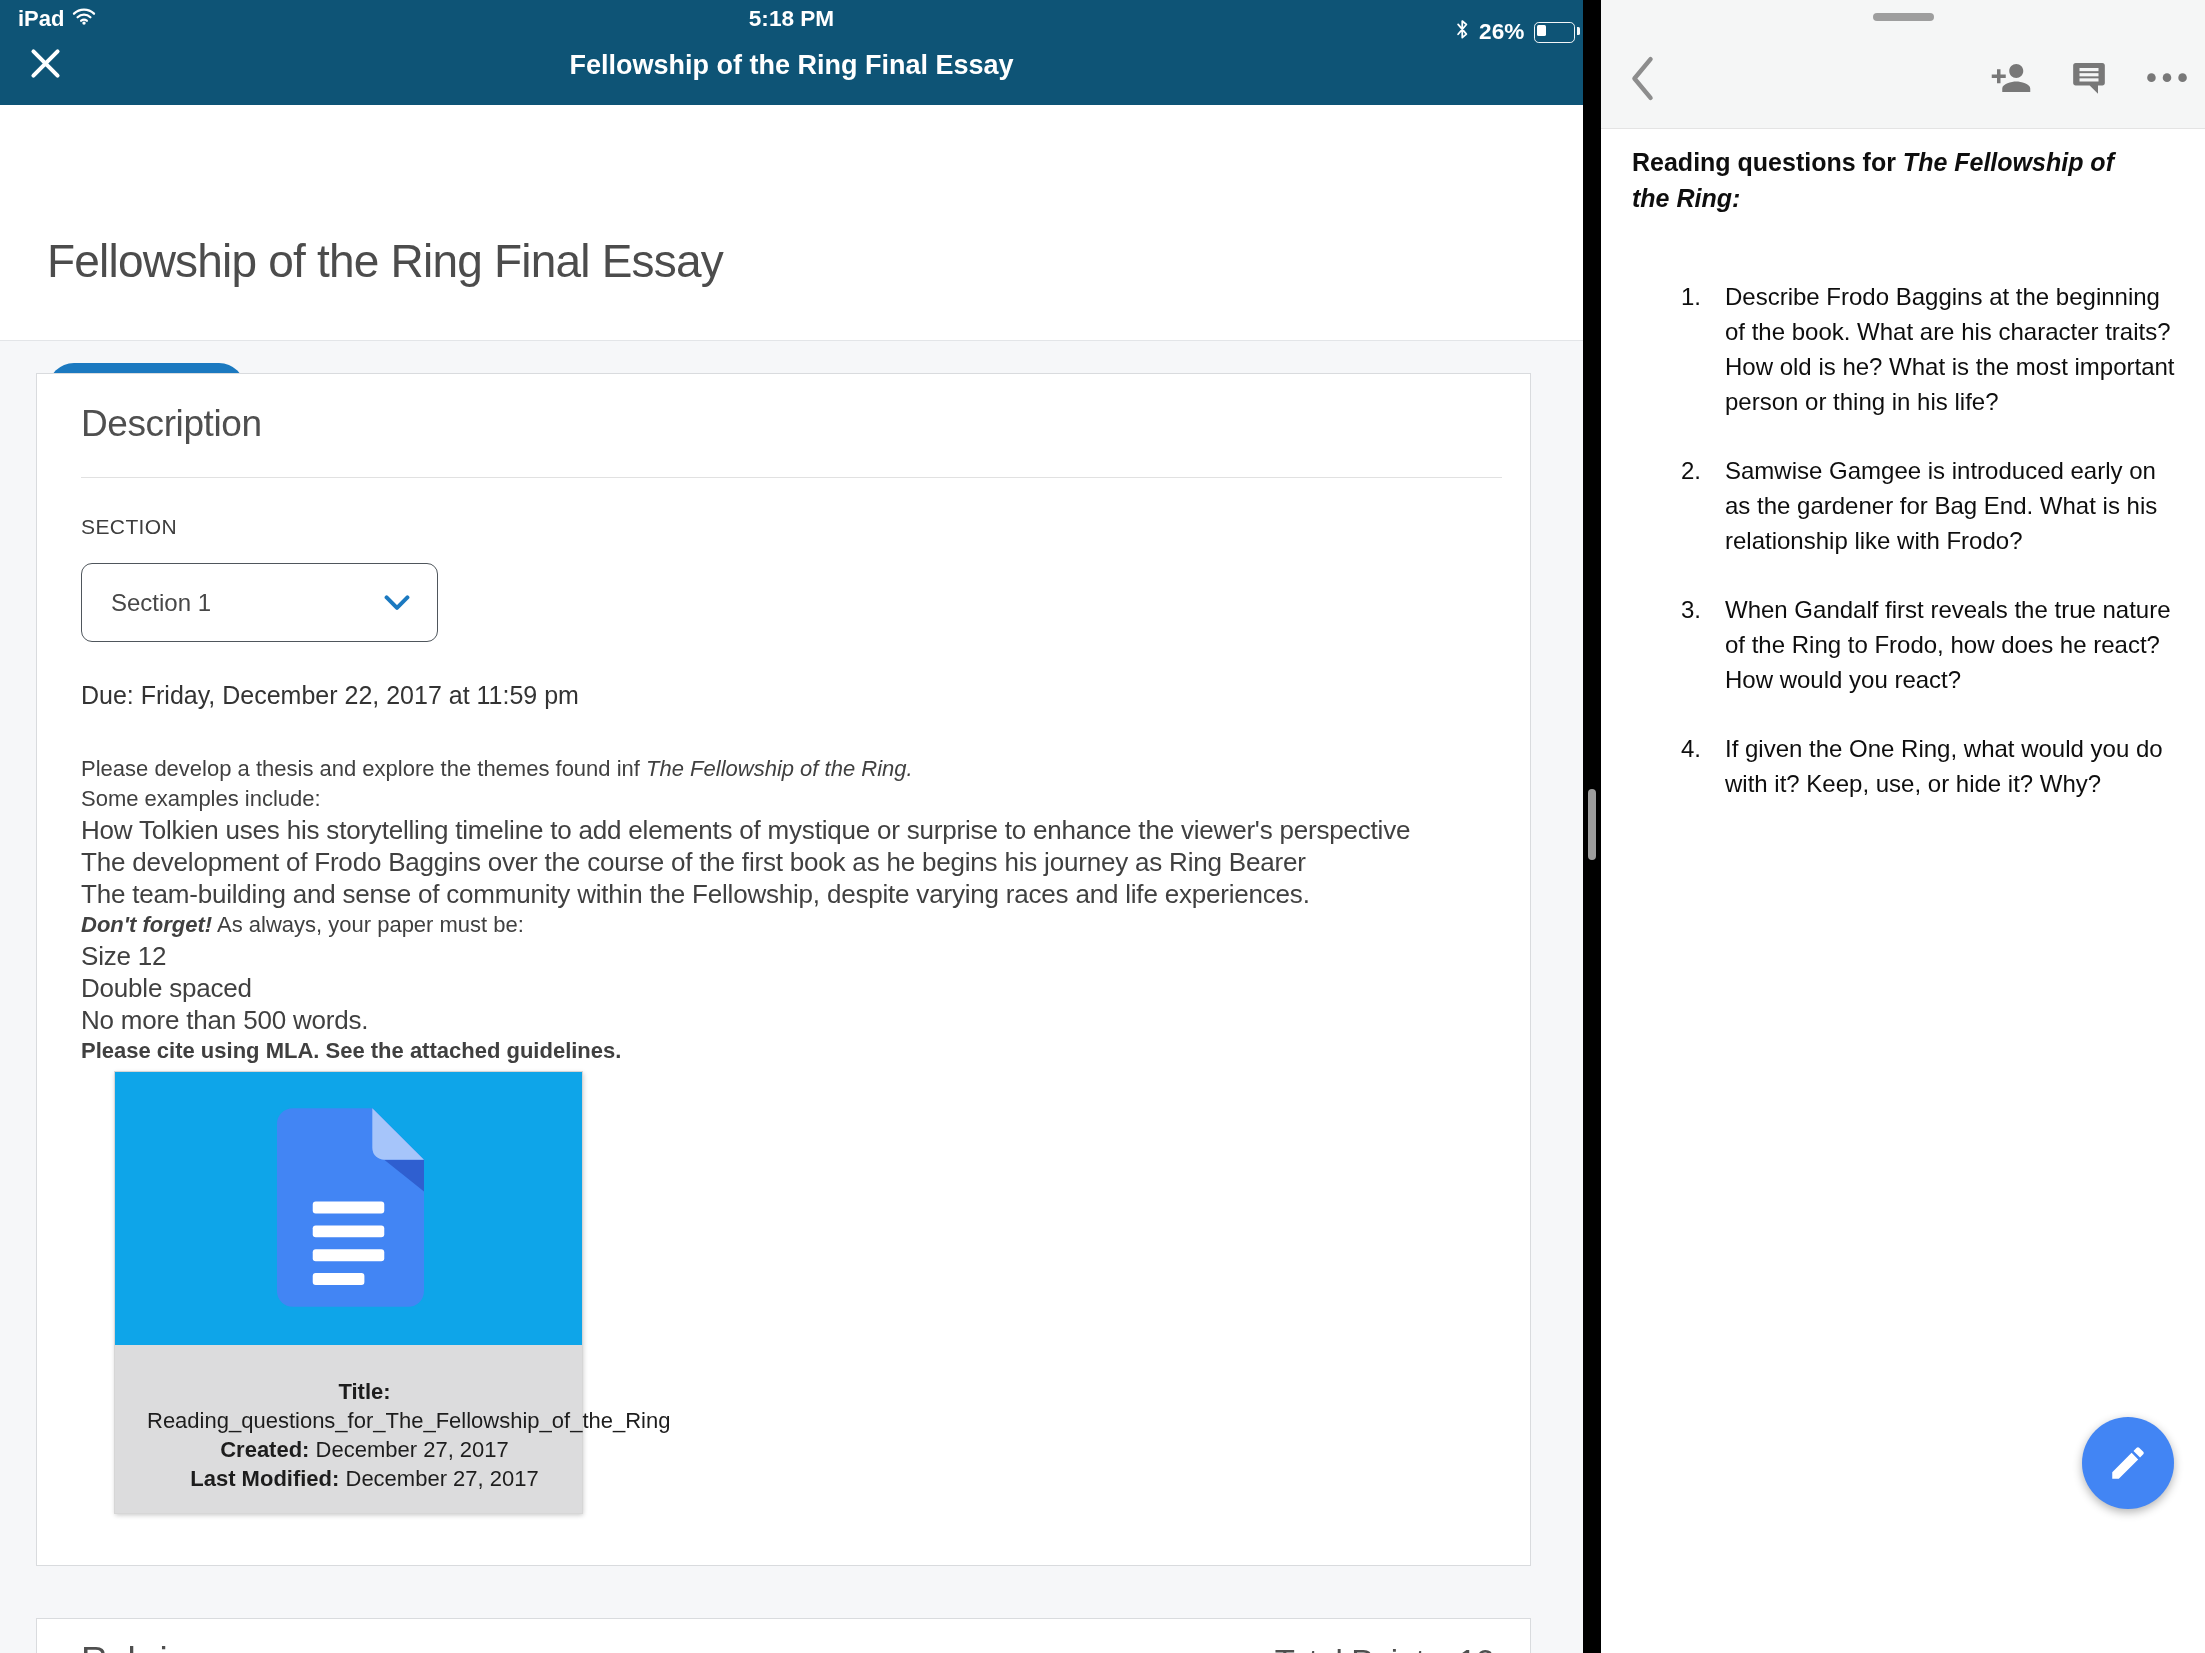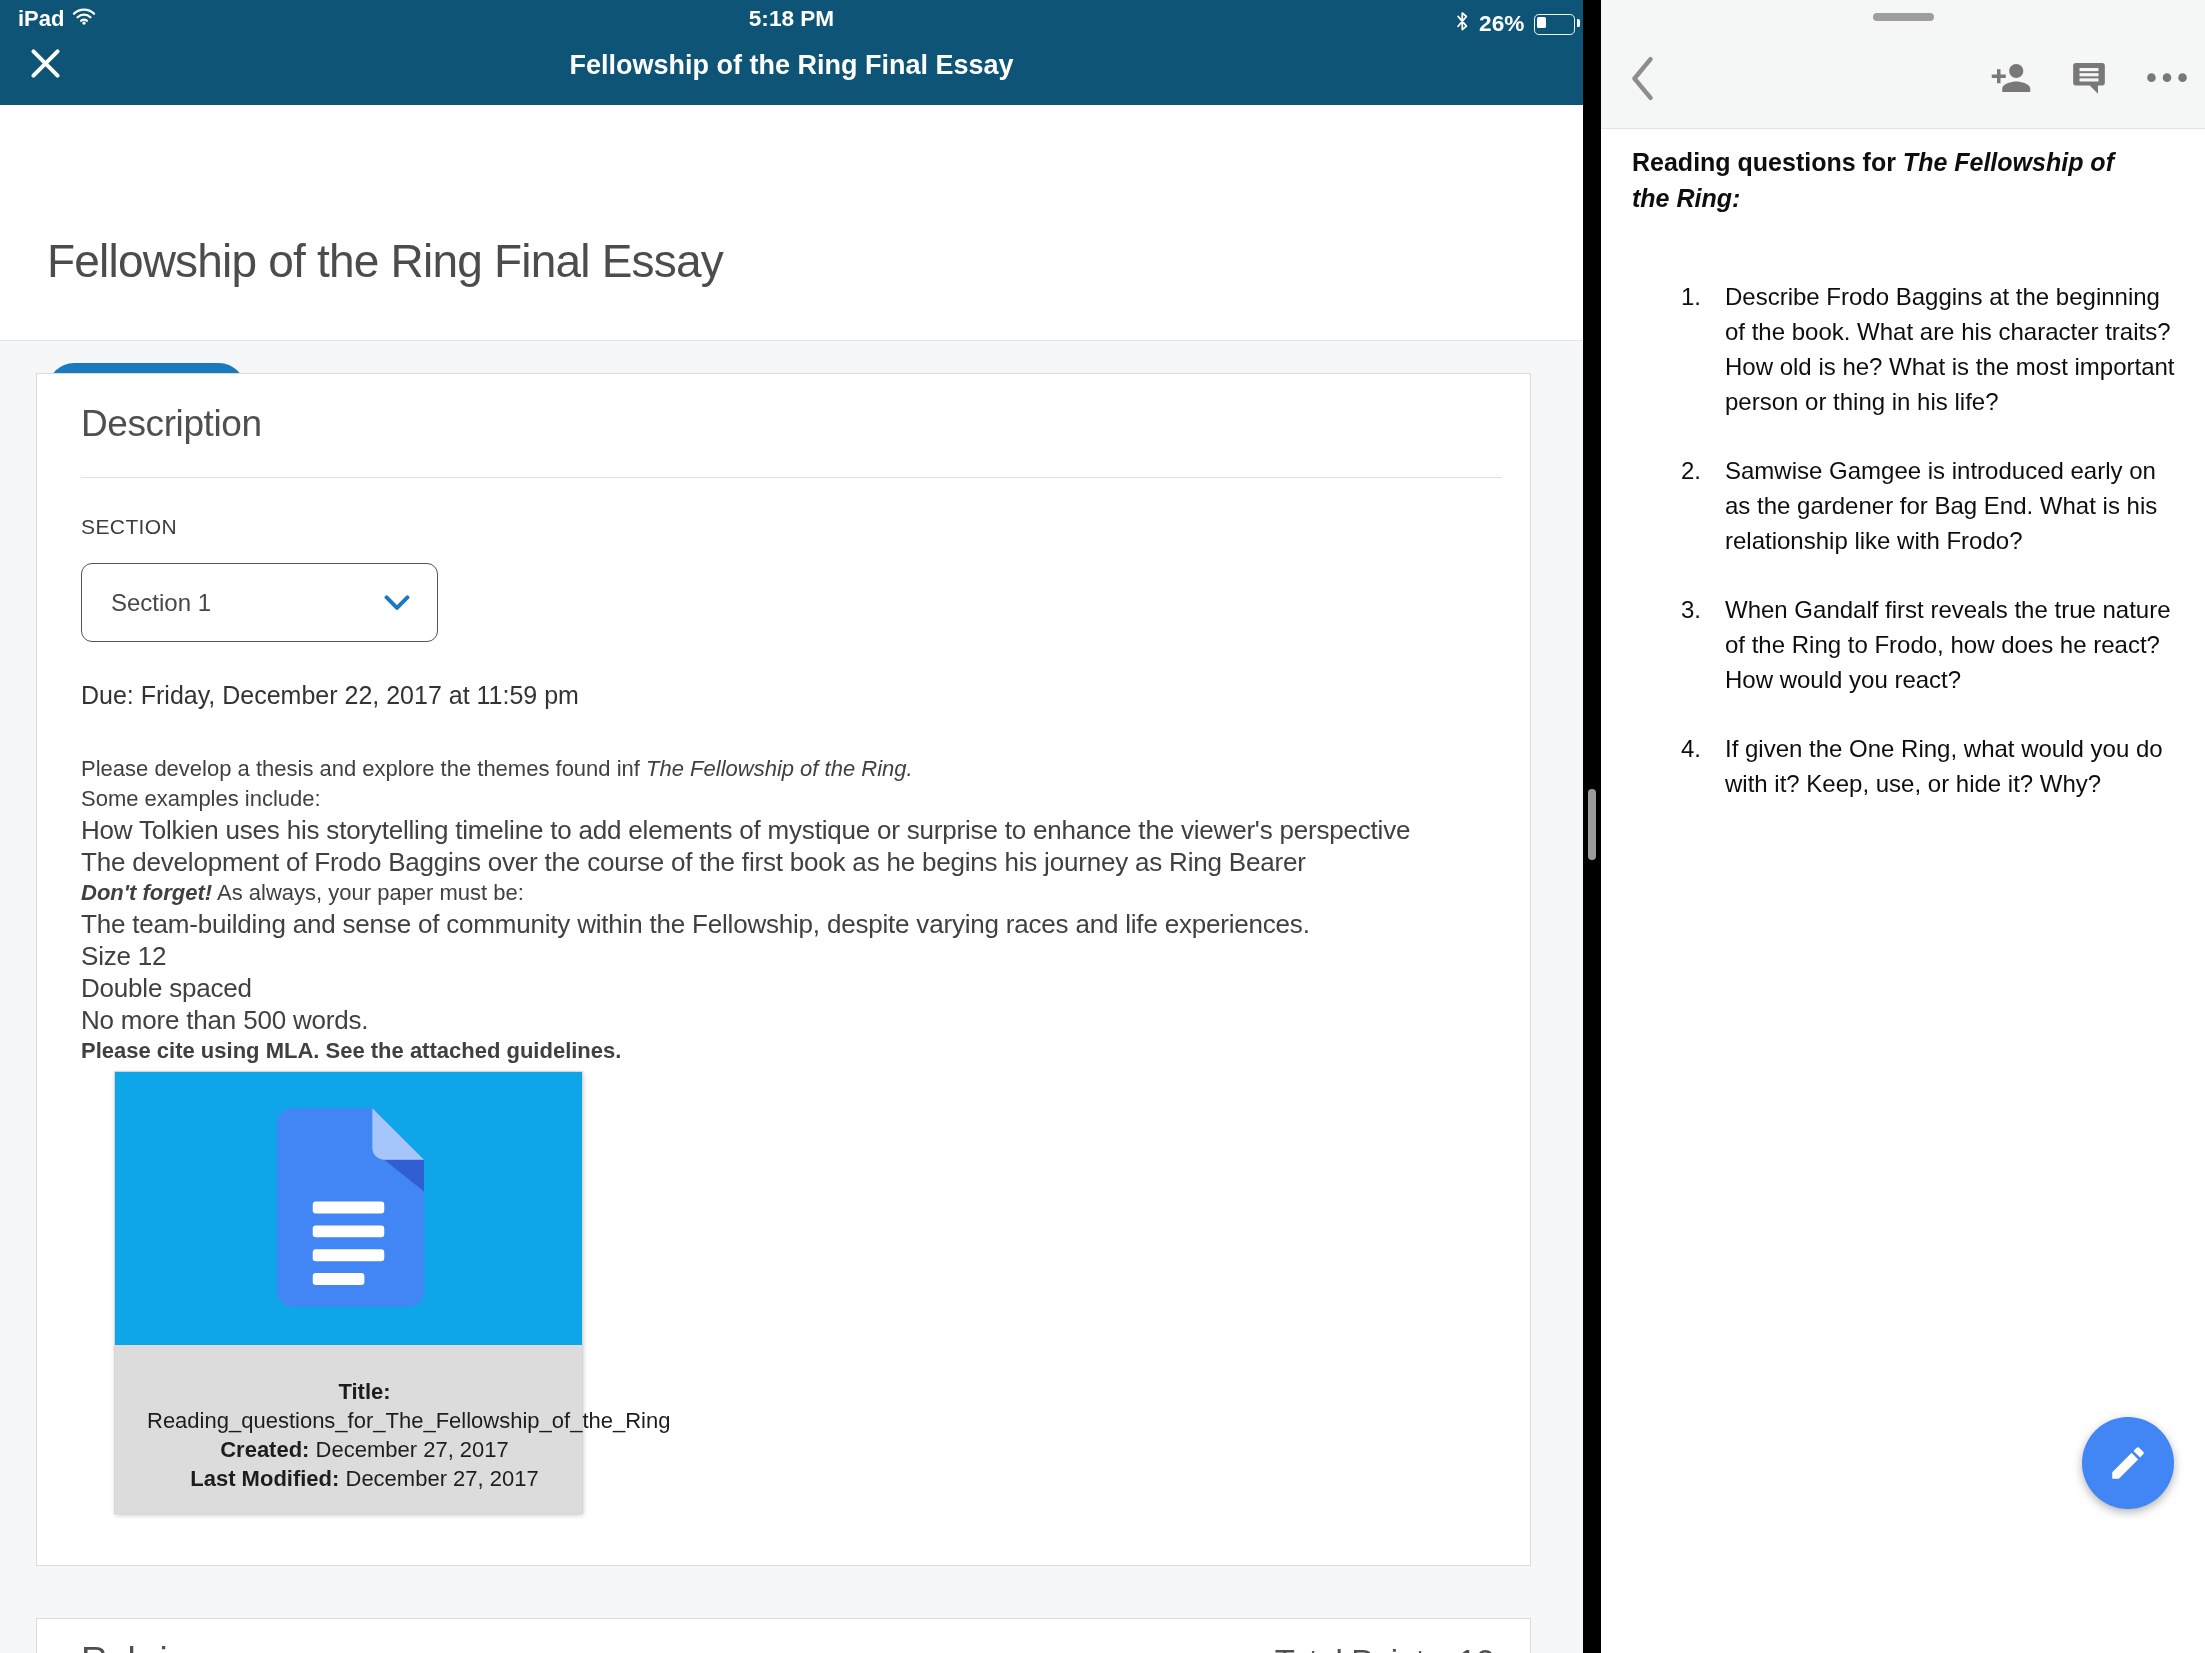--- a/index.html
+++ b/index.html
@@ -7,21 +7,21 @@
     width:2205px;height:1653px;position:relative;overflow:hidden;
     background:#000;font-family:"Liberation Sans","DejaVu Sans",sans-serif;
     -webkit-font-smoothing:antialiased;
   }
   
   .left-panel{position:absolute;left:0;top:0;width:1583px;height:1653px;background:#f6f7f9;overflow:hidden;}
   .app-header{position:absolute;left:0;top:0;width:100%;height:105px;background:#0e5476;color:#fff;}
   .status-bar{position:absolute;left:0;top:0;width:100%;height:32px;}
   .status-left{position:absolute;left:18px;top:5.7px;display:flex;align-items:center;gap:8px;font-size:22px;font-weight:600;}
   .status-time{position:absolute;left:0;top:5.7px;width:1583px;text-align:center;font-size:22.6px;font-weight:600;}
-  .status-right{position:absolute;right:8px;top:10px;display:flex;align-items:center;gap:9.7px;font-size:22.6px;font-weight:600;}
+  .status-right{position:absolute;right:8px;top:18px;display:flex;align-items:center;gap:9.7px;font-size:22.6px;font-weight:600;}
   .battery{position:relative;width:39px;height:19.4px;border:1.6px solid rgba(255,255,255,.95);border-radius:4.8px;}
   .battery:after{content:"";position:absolute;right:-5.7px;top:4.8px;width:3.2px;height:7.3px;background:rgba(255,255,255,.95);border-radius:0 1.6px 1.6px 0;}
   .battery-fill{position:absolute;left:2.4px;top:2.4px;width:9px;height:11.3px;background:#fff;border-radius:1.6px;}
   .close-btn{position:absolute;left:27.4px;top:45px;width:40px;height:40px;cursor:pointer;}
   .nav-title{position:absolute;left:0;top:50px;width:1583px;text-align:center;font-size:27px;font-weight:700;color:#fff;}
   .page-head{position:absolute;left:0;top:105px;width:100%;height:235px;background:#fff;border-bottom:0.8px solid #e3e5e8;}
   .page-title{position:absolute;left:47px;top:129px;font-size:46px;letter-spacing:-0.8px;color:#4c4c4c;font-weight:400;}
   .tabs{position:absolute;left:48px;top:258px;display:flex;align-items:center;height:52px;}
   .tab{font-size:25px;color:#4595ce;line-height:52px;cursor:pointer;white-space:nowrap;}
   .tab.active{background:#1b79c0;color:#fff;border-radius:27.4px;padding:0 33px;}
@@ -131,22 +131,22 @@
           </svg>
         </span>
       </div>
       <div class="due">Due: Friday, December 22, 2017 at 11:59 pm</div>
 
       <div class="body-copy">
         <div class="line sm"><span>Please develop a thesis and explore the themes found inf </span><span class="it">The Fellowship of the Ring.</span></div>
         <div class="line sm">Some examples include:</div>
         <div class="line lg">How Tolkien uses his storytelling timeline to add elements of mystique or surprise to enhance the viewer's perspective</div>
         <div class="line lg">The development of Frodo Baggins over the course of the first book as he begins his journey as Ring Bearer</div>
+        <div class="line lg">The team-building and sense of community within the Fellowship, despite varying races and life experiences.</div>
         <div class="line sm"><span class="boldit">Don't forget!</span><span> As always, your paper must be:</span></div>
-        <div class="line lg">The team-building and sense of community within the Fellowship, despite varying races and life experiences.</div>
         <div class="line lg">Size 12</div>
         <div class="line lg">Double spaced</div>
         <div class="line lg">No more than 500 words.</div>
         <div class="line sm bold">Please cite using MLA. See the attached guidelines.</div>
       </div>
     </div>
 
     <div class="attachment">
       <div class="attach-icon-zone">
         <span>

